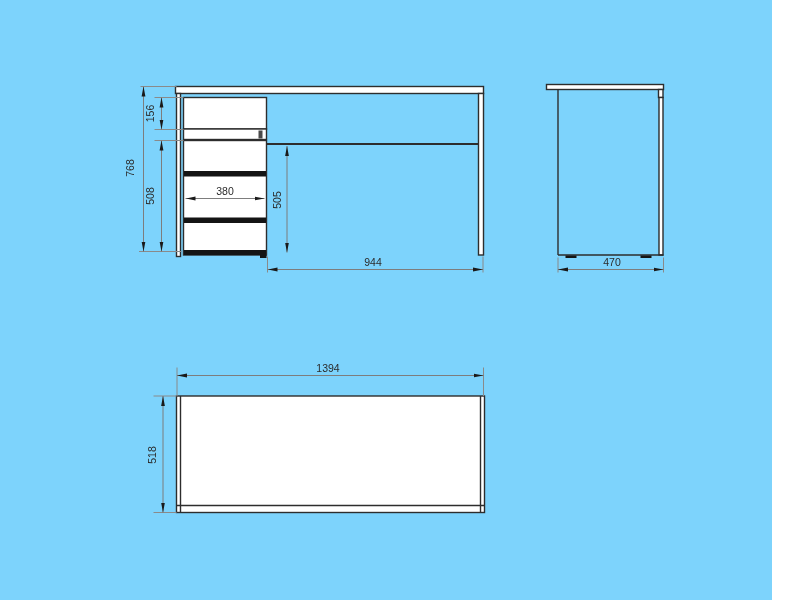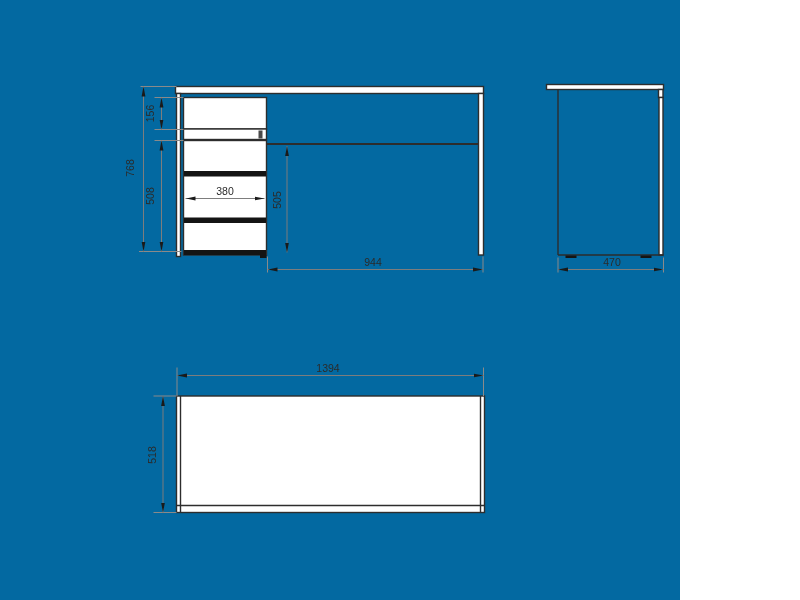--- a/index.html
+++ b/index.html
@@ -2,23 +2,23 @@
 <html><head>
 <meta charset="utf-8">
 <style>
   html, body {
     margin: 0;
     padding: 0;
     background: #ffffff;
   }
   .canvas {
     position: relative;
-    width: 680px;
+    width: 772px;
     height: 600px;
-    background: #0369a1;
+    background: #7dd3fc;
     overflow: hidden;
   }
   svg { display: block; }
   .outline {
     fill: #ffffff;
     stroke: #2d2d2d;
     stroke-width: 1.4;
   }
   .outline-line {
     stroke: #2d2d2d;

